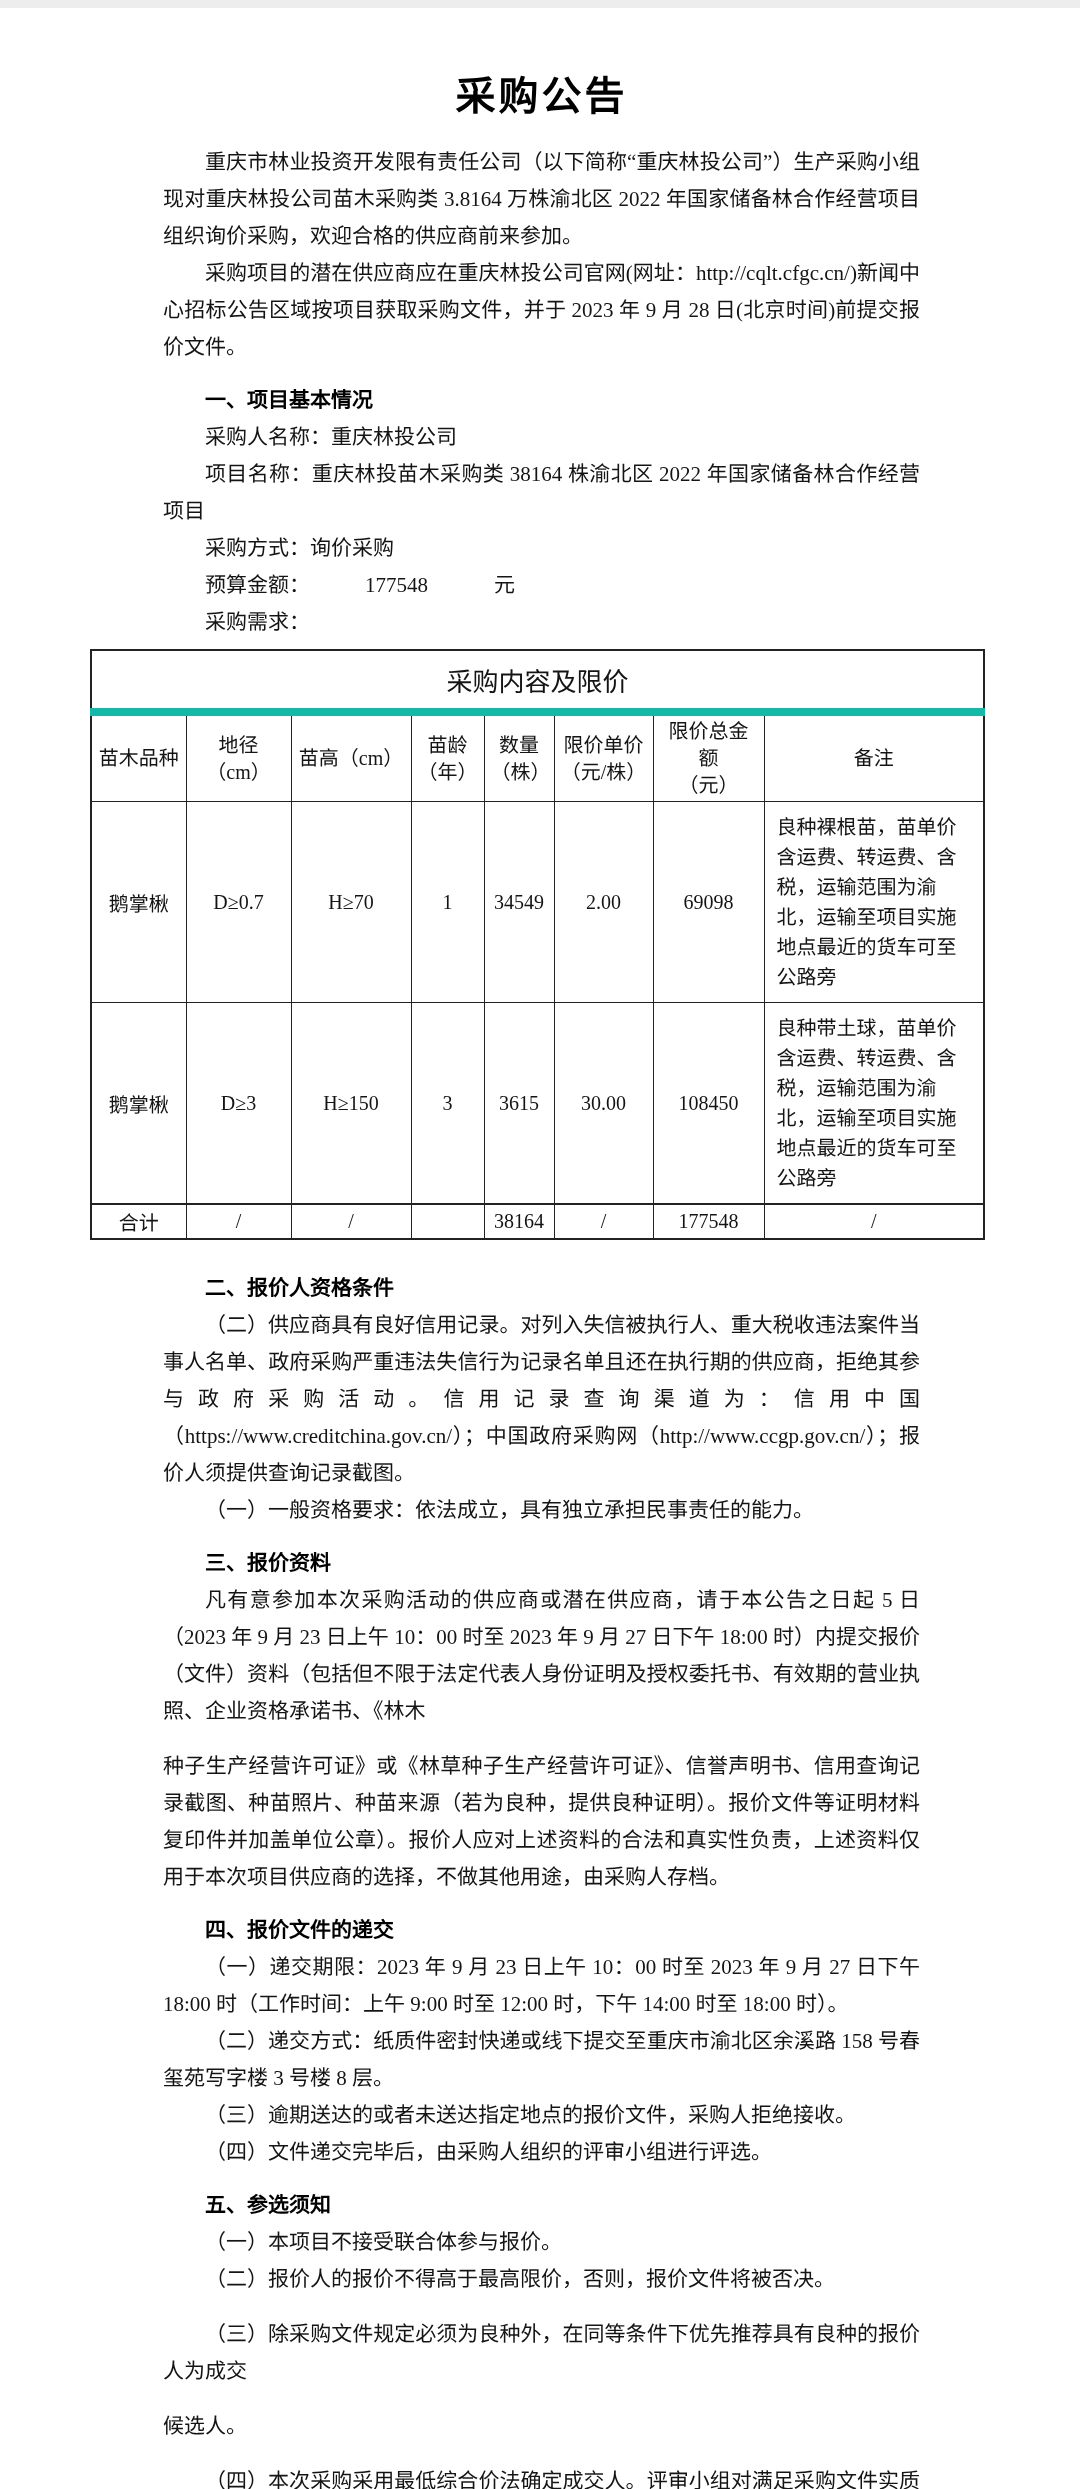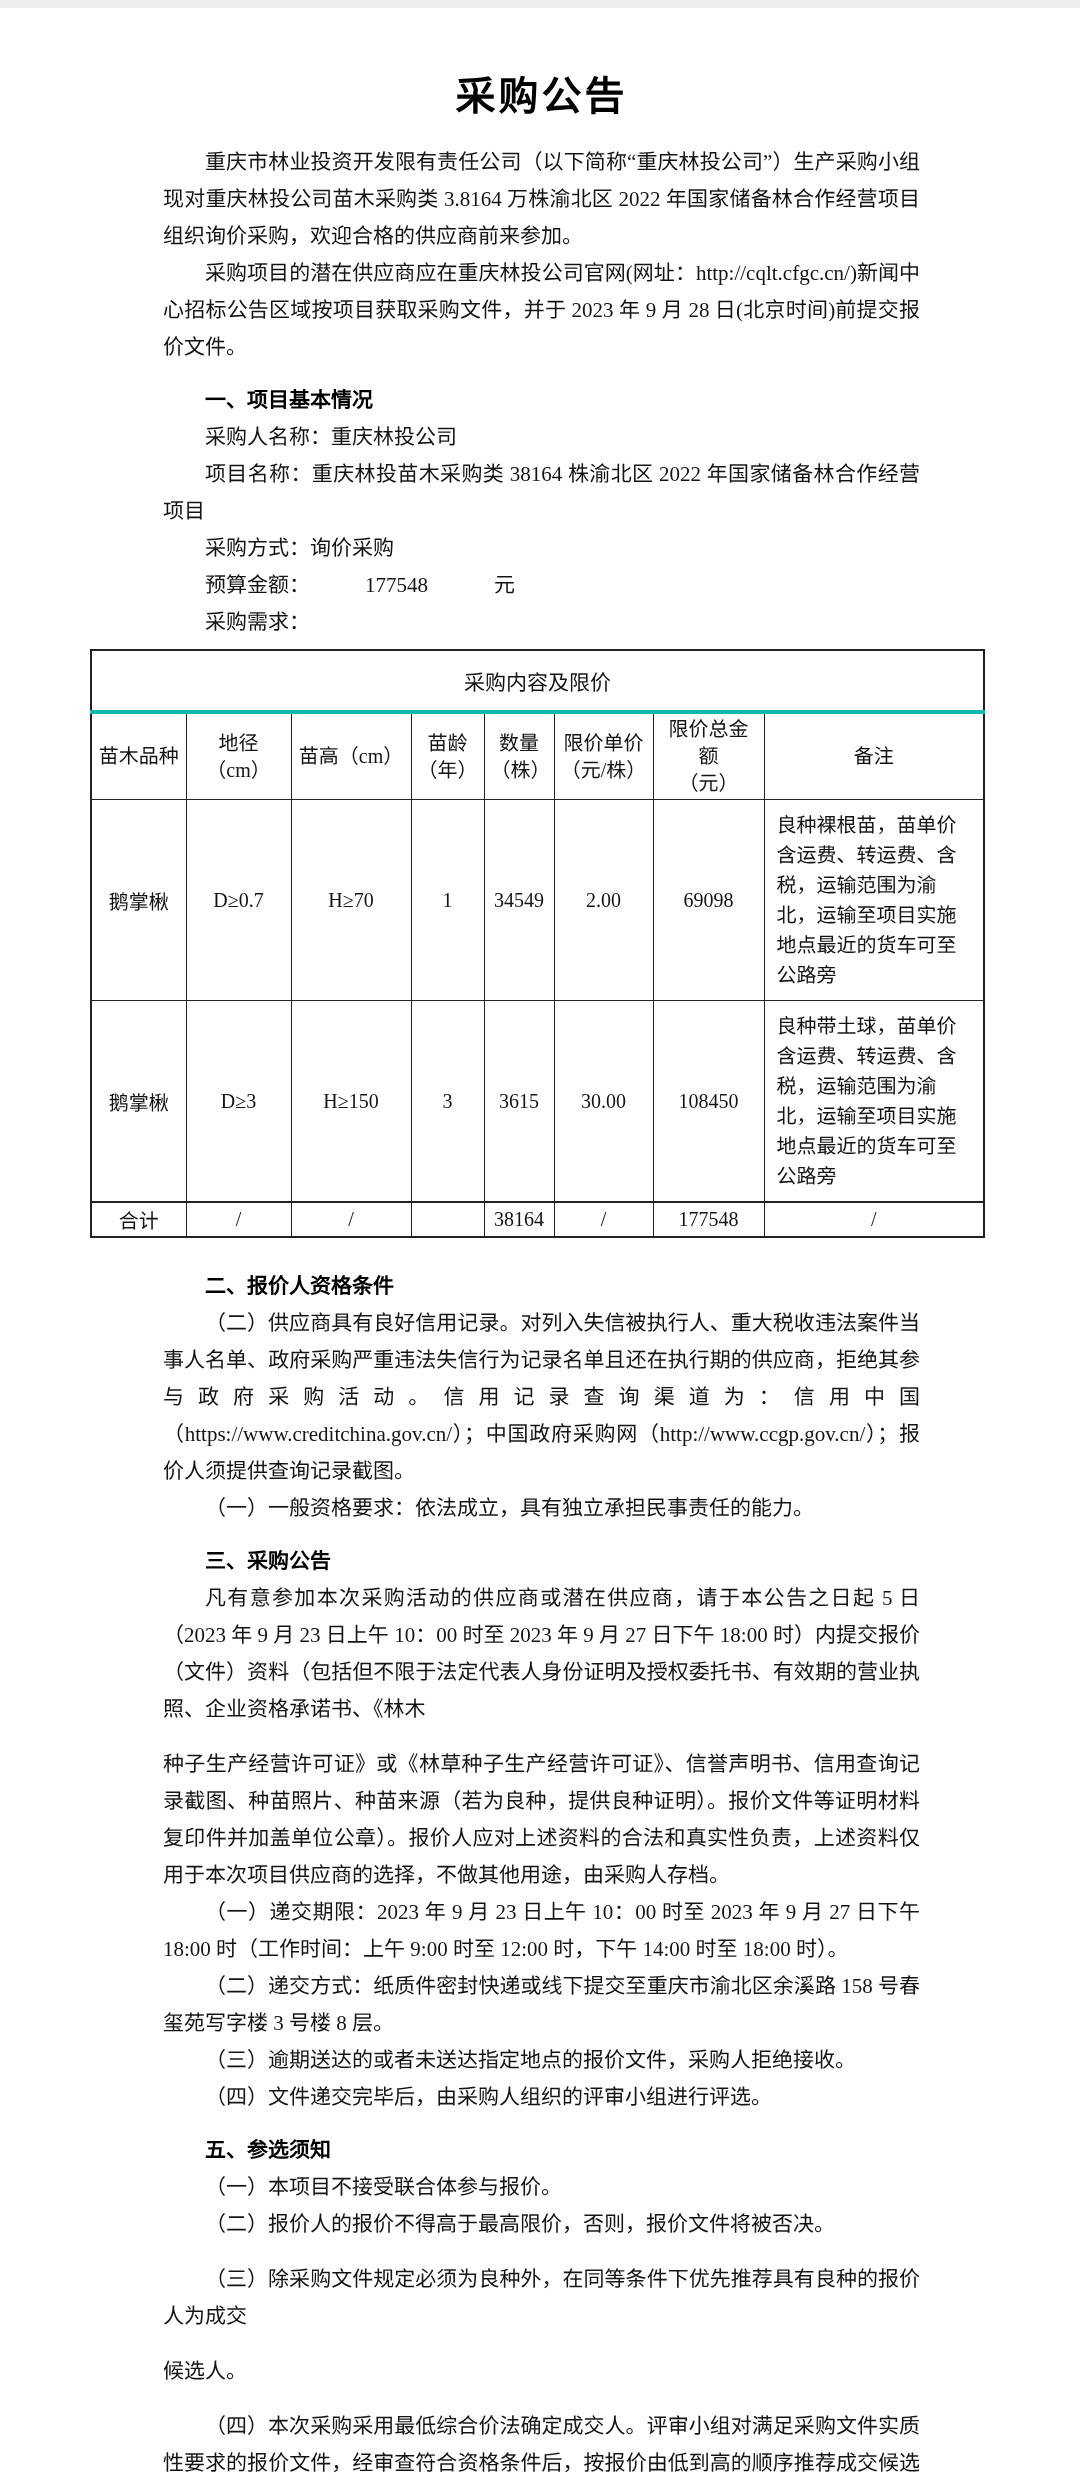--- a/index.html
+++ b/index.html
@@ -26,21 +26,21 @@
   .table-wrap{margin:8px 0 30px -73px;width:893px;}
   table{
     border-collapse:collapse;table-layout:fixed;width:893px;
     border:2px solid #222;font-size:20px;color:#141414;
   }
   th,td{
     border:1px solid #222;text-align:center;vertical-align:middle;
     font-weight:400;padding:2px 6px;box-sizing:border-box;
     overflow:hidden;
   }
-  tr.caption-row th{height:62px;border-bottom:4px solid #14b8a6;font-size:21px;margin-top:30px;}
+  tr.caption-row th{height:62px;border-bottom:8px solid #14b8a6;font-size:26px;margin-top:30px;}
   tr.colhead th{height:56px;white-space:pre-line;line-height:27px;}
   tr.item td{height:192px;}
   td.remark{text-align:left;line-height:30px;padding:10px 12px;}
   tr.total td{height:28px;border-top:2px solid #222;}
 </style>
 </head>
 <body>
 
 <div class="page">
 
@@ -119,24 +119,25 @@
           <td>/</td>
         </tr>
       </tbody>
     </table>
   </div>
 
   <p class="heading">二、报价人资格条件</p>
   <p class="indent">（二）供应商具有良好信用记录。对列入失信被执行人、重大税收违法案件当事人名单、政府采购严重违法失信行为记录名单且还在执行期的供应商，拒绝其参与政府采购活动。信用记录查询渠道为：信用中国（https://www.creditchina.gov.cn/）；中国政府采购网（http://www.ccgp.gov.cn/）；报价人须提供查询记录截图。</p>
   <p class="indent">（一）一般资格要求：依法成立，具有独立承担民事责任的能力。</p>
 
-  <p class="heading">三、采购公告</p>
+  <p class="heading">三、报价资料</p>
   <p class="indent">凡有意参加本次采购活动的供应商或潜在供应商，请于本公告之日起 5 日（2023 年 9 月 23 日上午 10：00 时至 2023 年 9 月 27 日下午 18:00 时）内提交报价（文件）资料（包括但不限于法定代表人身份证明及授权委托书、有效期的营业执照、企业资格承诺书、《林木</p>
   <p class="cont gap">种子生产经营许可证》或《林草种子生产经营许可证》、信誉声明书、信用查询记录截图、种苗照片、种苗来源（若为良种，提供良种证明）。报价文件等证明材料复印件并加盖单位公章）。报价人应对上述资料的合法和真实性负责，上述资料仅用于本次项目供应商的选择，不做其他用途，由采购人存档。</p>
 
+  <p class="heading">四、报价文件的递交</p>
   <p class="indent">（一）递交期限：2023 年 9 月 23 日上午 10：00 时至 2023 年 9 月 27 日下午 18:00 时（工作时间：上午 9:00 时至 12:00 时，下午 14:00 时至 18:00 时）。</p>
   <p class="indent">（二）递交方式：纸质件密封快递或线下提交至重庆市渝北区余溪路 158 号春玺苑写字楼 3 号楼 8 层。</p>
   <p class="indent">（三）逾期送达的或者未送达指定地点的报价文件，采购人拒绝接收。</p>
   <p class="indent">（四）文件递交完毕后，由采购人组织的评审小组进行评选。</p>
 
   <p class="heading">五、参选须知</p>
   <p class="indent">（一）本项目不接受联合体参与报价。</p>
   <p class="indent">（二）报价人的报价不得高于最高限价，否则，报价文件将被否决。</p>
   <p class="indent gap">（三）除采购文件规定必须为良种外，在同等条件下优先推荐具有良种的报价人为成交</p>
   <p class="cont gap">候选人。</p>

